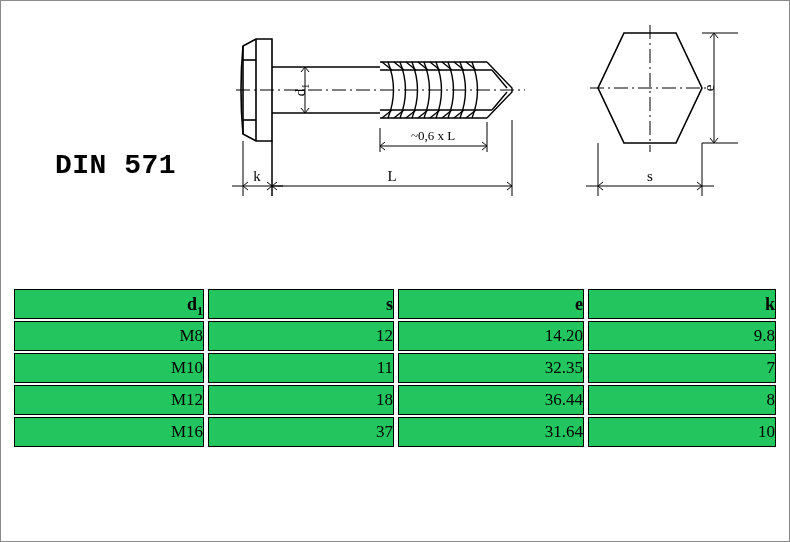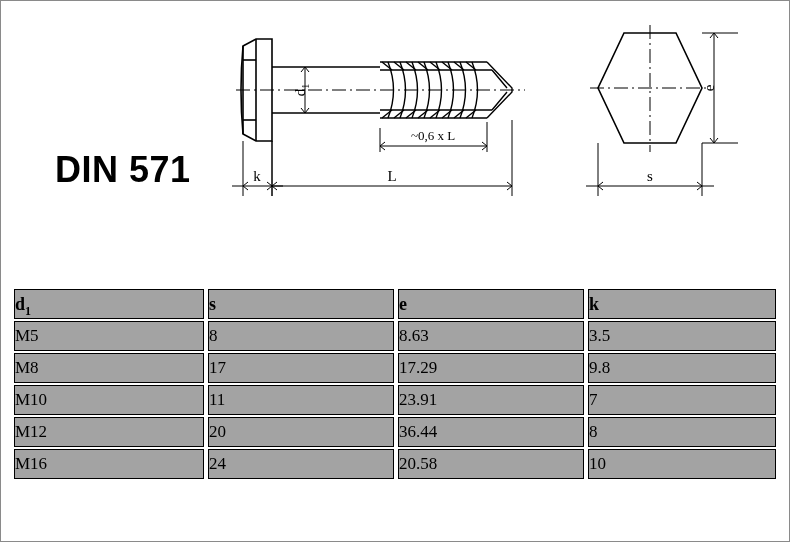--- a/index.html
+++ b/index.html
@@ -31,22 +31,22 @@
   }
   #drawing svg {
     display: block;
   }
 
   
   #standard-title {
     position: absolute;
     left: 55px;
     top: 152px;
-    font-family: Liberation Sans, sans-serif;
-    font-size: 36px;
+    font-family: Liberation Mono, monospace;
+    font-size: 28px;
     font-weight: bold;
     letter-spacing: 0.5px;
     line-height: 1;
     white-space: nowrap;
   }
 
   
   #spec-table {
     position: absolute;
     left: 12px;
@@ -56,24 +56,24 @@
     border-spacing: 0;
   }
   #spec-table td, #spec-table th {
     padding: 0;
     margin: 0;
   }
   .cell-box {
     border: 1px solid #000000;
     height: 28px;
     line-height: 28px;
-    text-align: left;
+    text-align: right;
     font-family: "Liberation Serif", serif;
     font-size: 17px;
-    background: #a3a3a3;
+    background: #22c55e;
     margin: 1px 2px;
   }
   .head-box {
     font-weight: bold;
     font-size: 18px;
     height: 28px;
     line-height: 28px;
   }
   .head-box .sub {
     font-size: 12px;
@@ -244,83 +244,69 @@
           <div class="cell-box head-box"><span>e</span></div>
         </th>
         <th class="col-d">
           <div class="cell-box head-box"><span>k</span></div>
         </th>
       </tr>
     </thead>
     <tbody>
       <tr>
         <td>
-            <div class="cell-box">M5</div>
+            <div class="cell-box">M8</div>
+          </td>
+        <td>
+            <div class="cell-box">12</div>
+          </td>
+        <td>
+            <div class="cell-box">14.20</div>
+          </td>
+        <td>
+            <div class="cell-box">9.8</div>
+          </td>
+      </tr>
+      <tr>
+        <td>
+            <div class="cell-box">M10</div>
+          </td>
+        <td>
+            <div class="cell-box">11</div>
+          </td>
+        <td>
+            <div class="cell-box">32.35</div>
+          </td>
+        <td>
+            <div class="cell-box">7</div>
+          </td>
+      </tr>
+      <tr>
+        <td>
+            <div class="cell-box">M12</div>
+          </td>
+        <td>
+            <div class="cell-box">18</div>
+          </td>
+        <td>
+            <div class="cell-box">36.44</div>
           </td>
         <td>
             <div class="cell-box">8</div>
           </td>
-        <td>
-            <div class="cell-box">8.63</div>
-          </td>
-        <td>
-            <div class="cell-box">3.5</div>
-          </td>
-      </tr>
-      <tr>
-        <td>
-            <div class="cell-box">M8</div>
-          </td>
-        <td>
-            <div class="cell-box">17</div>
-          </td>
-        <td>
-            <div class="cell-box">17.29</div>
-          </td>
-        <td>
-            <div class="cell-box">9.8</div>
-          </td>
-      </tr>
-      <tr>
-        <td>
-            <div class="cell-box">M10</div>
-          </td>
-        <td>
-            <div class="cell-box">11</div>
-          </td>
-        <td>
-            <div class="cell-box">23.91</div>
-          </td>
-        <td>
-            <div class="cell-box">7</div>
-          </td>
-      </tr>
-      <tr>
-        <td>
-            <div class="cell-box">M12</div>
-          </td>
-        <td>
-            <div class="cell-box">20</div>
-          </td>
-        <td>
-            <div class="cell-box">36.44</div>
-          </td>
-        <td>
-            <div class="cell-box">8</div>
-          </td>
       </tr>
       <tr>
         <td>
             <div class="cell-box">M16</div>
           </td>
         <td>
-            <div class="cell-box">24</div>
-          </td>
-        <td>
-            <div class="cell-box">20.58</div>
+            <div class="cell-box">37</div>
+          </td>
+        <td>
+            <div class="cell-box">31.64</div>
           </td>
         <td>
             <div class="cell-box">10</div>
           </td>
       </tr>
     </tbody>
   </table>
 
   <div id="page-border"></div>
 </div>

